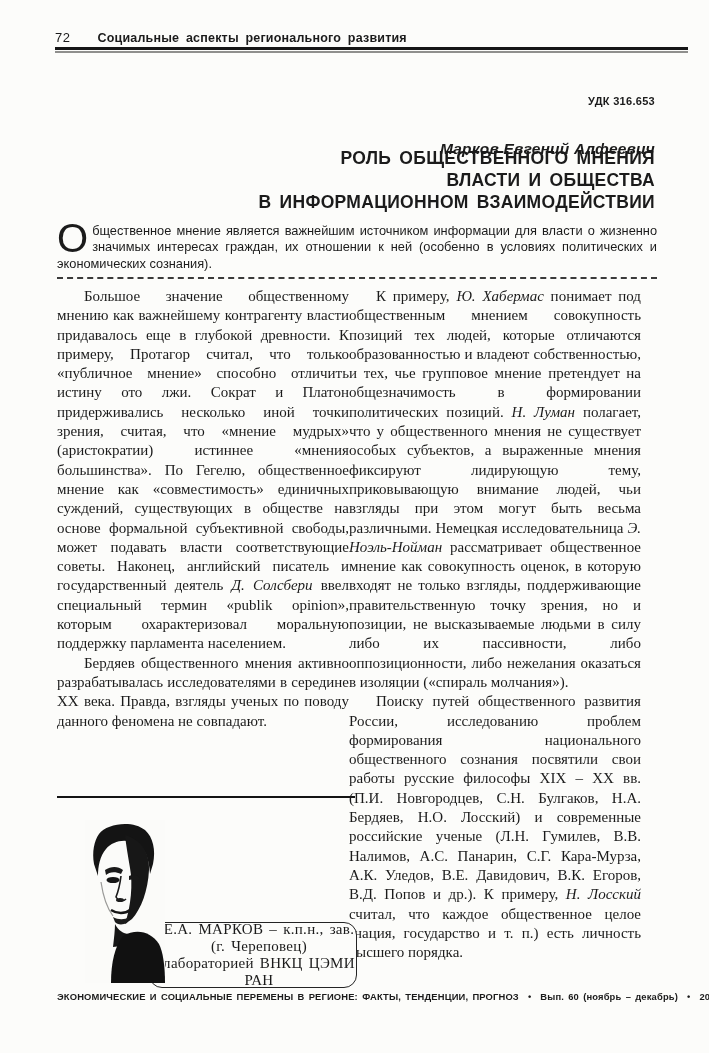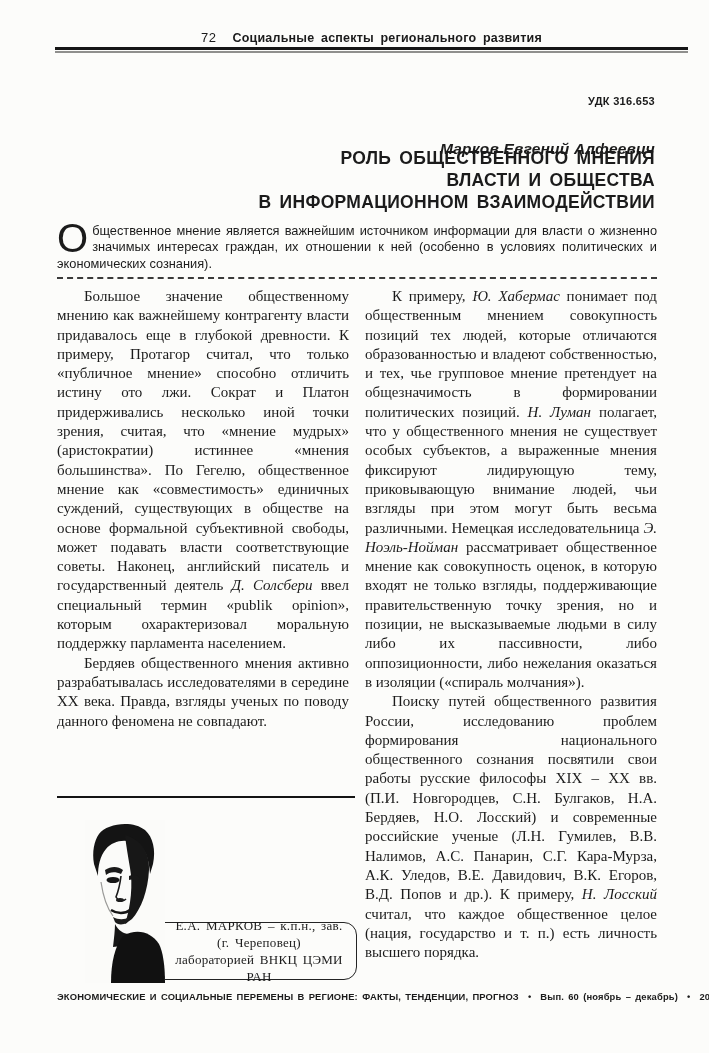--- a/index.html
+++ b/index.html
@@ -9,21 +9,21 @@
     margin:0 auto;
     background:#fcfcfa;
     color:#1b1b1b;
     font-family:"Liberation Serif", serif;
     overflow:hidden;
     box-shadow:0 0 6px rgba(0,0,0,.25);
   }
   
   .running-head{
     position:absolute;left:55px;right:21px;top:30px;
-    display:flex;justify-content:center;align-items:flex-end;
+    display:flex;justify-content:flex-start;align-items:flex-end;gap:11px;
   }
   .page-num{
     font-family:"Liberation Sans", sans-serif;
     font-size:13px;letter-spacing:.5px;
   }
   .running-title{
     font-family:"Liberation Sans", sans-serif;
     font-weight:bold;font-size:12.5px;word-spacing:3px;letter-spacing:.2px;padding-left:16px;
   }
   .head-rule{
@@ -67,47 +67,47 @@
     padding-right:4px;
     font-weight:400;
   }
   .abstract-rule{
     position:absolute;top:277px;left:57px;width:600px;
     border-top:2px dashed #3a3a3a;
   }
   
   .columns{
     position:absolute;top:287px;left:57px;width:600px;
-    display:flex;gap:16px;
+    display:flex;gap:0;
   }
   .col{width:292px;}
   .body-p{
     margin:0;
     text-indent:27px;
     font-size:15px;line-height:19.3px;
     text-align:justify;
   }
   
   .author-block{
     position:absolute;left:57px;top:796px;width:298px;height:192px;
   }
   .author-divider{
     border-top:2.5px solid #141414;width:298px;
   }
   .author-photo{
     position:absolute;left:26px;top:24px;width:84px;height:163px;z-index:2;
   }
   .caption-box{
-    position:absolute;left:92px;top:126px;width:208px;height:58px;
+    position:absolute;left:92px;top:126px;width:208px;height:66px;
     border:1.5px solid #242424;border-radius:13px;
     background:#fcfcfa;z-index:1;
     display:flex;flex-direction:column;justify-content:center;
     text-align:center;
     padding-left:12px;box-sizing:border-box;
-    font-size:13px;line-height:17px;letter-spacing:.3px;word-spacing:2px;
+    font-size:15px;line-height:17px;letter-spacing:.3px;word-spacing:2px;
   }
   
   .footer{
     position:absolute;left:57px;top:991px;width:615px;
     font-family:"Liberation Sans", sans-serif;
     font-weight:bold;font-size:9.4px;letter-spacing:.15px;word-spacing:1.5px;
     white-space:nowrap;
   }
   .footer .bullet{margin:0 9px;}
 </style>

